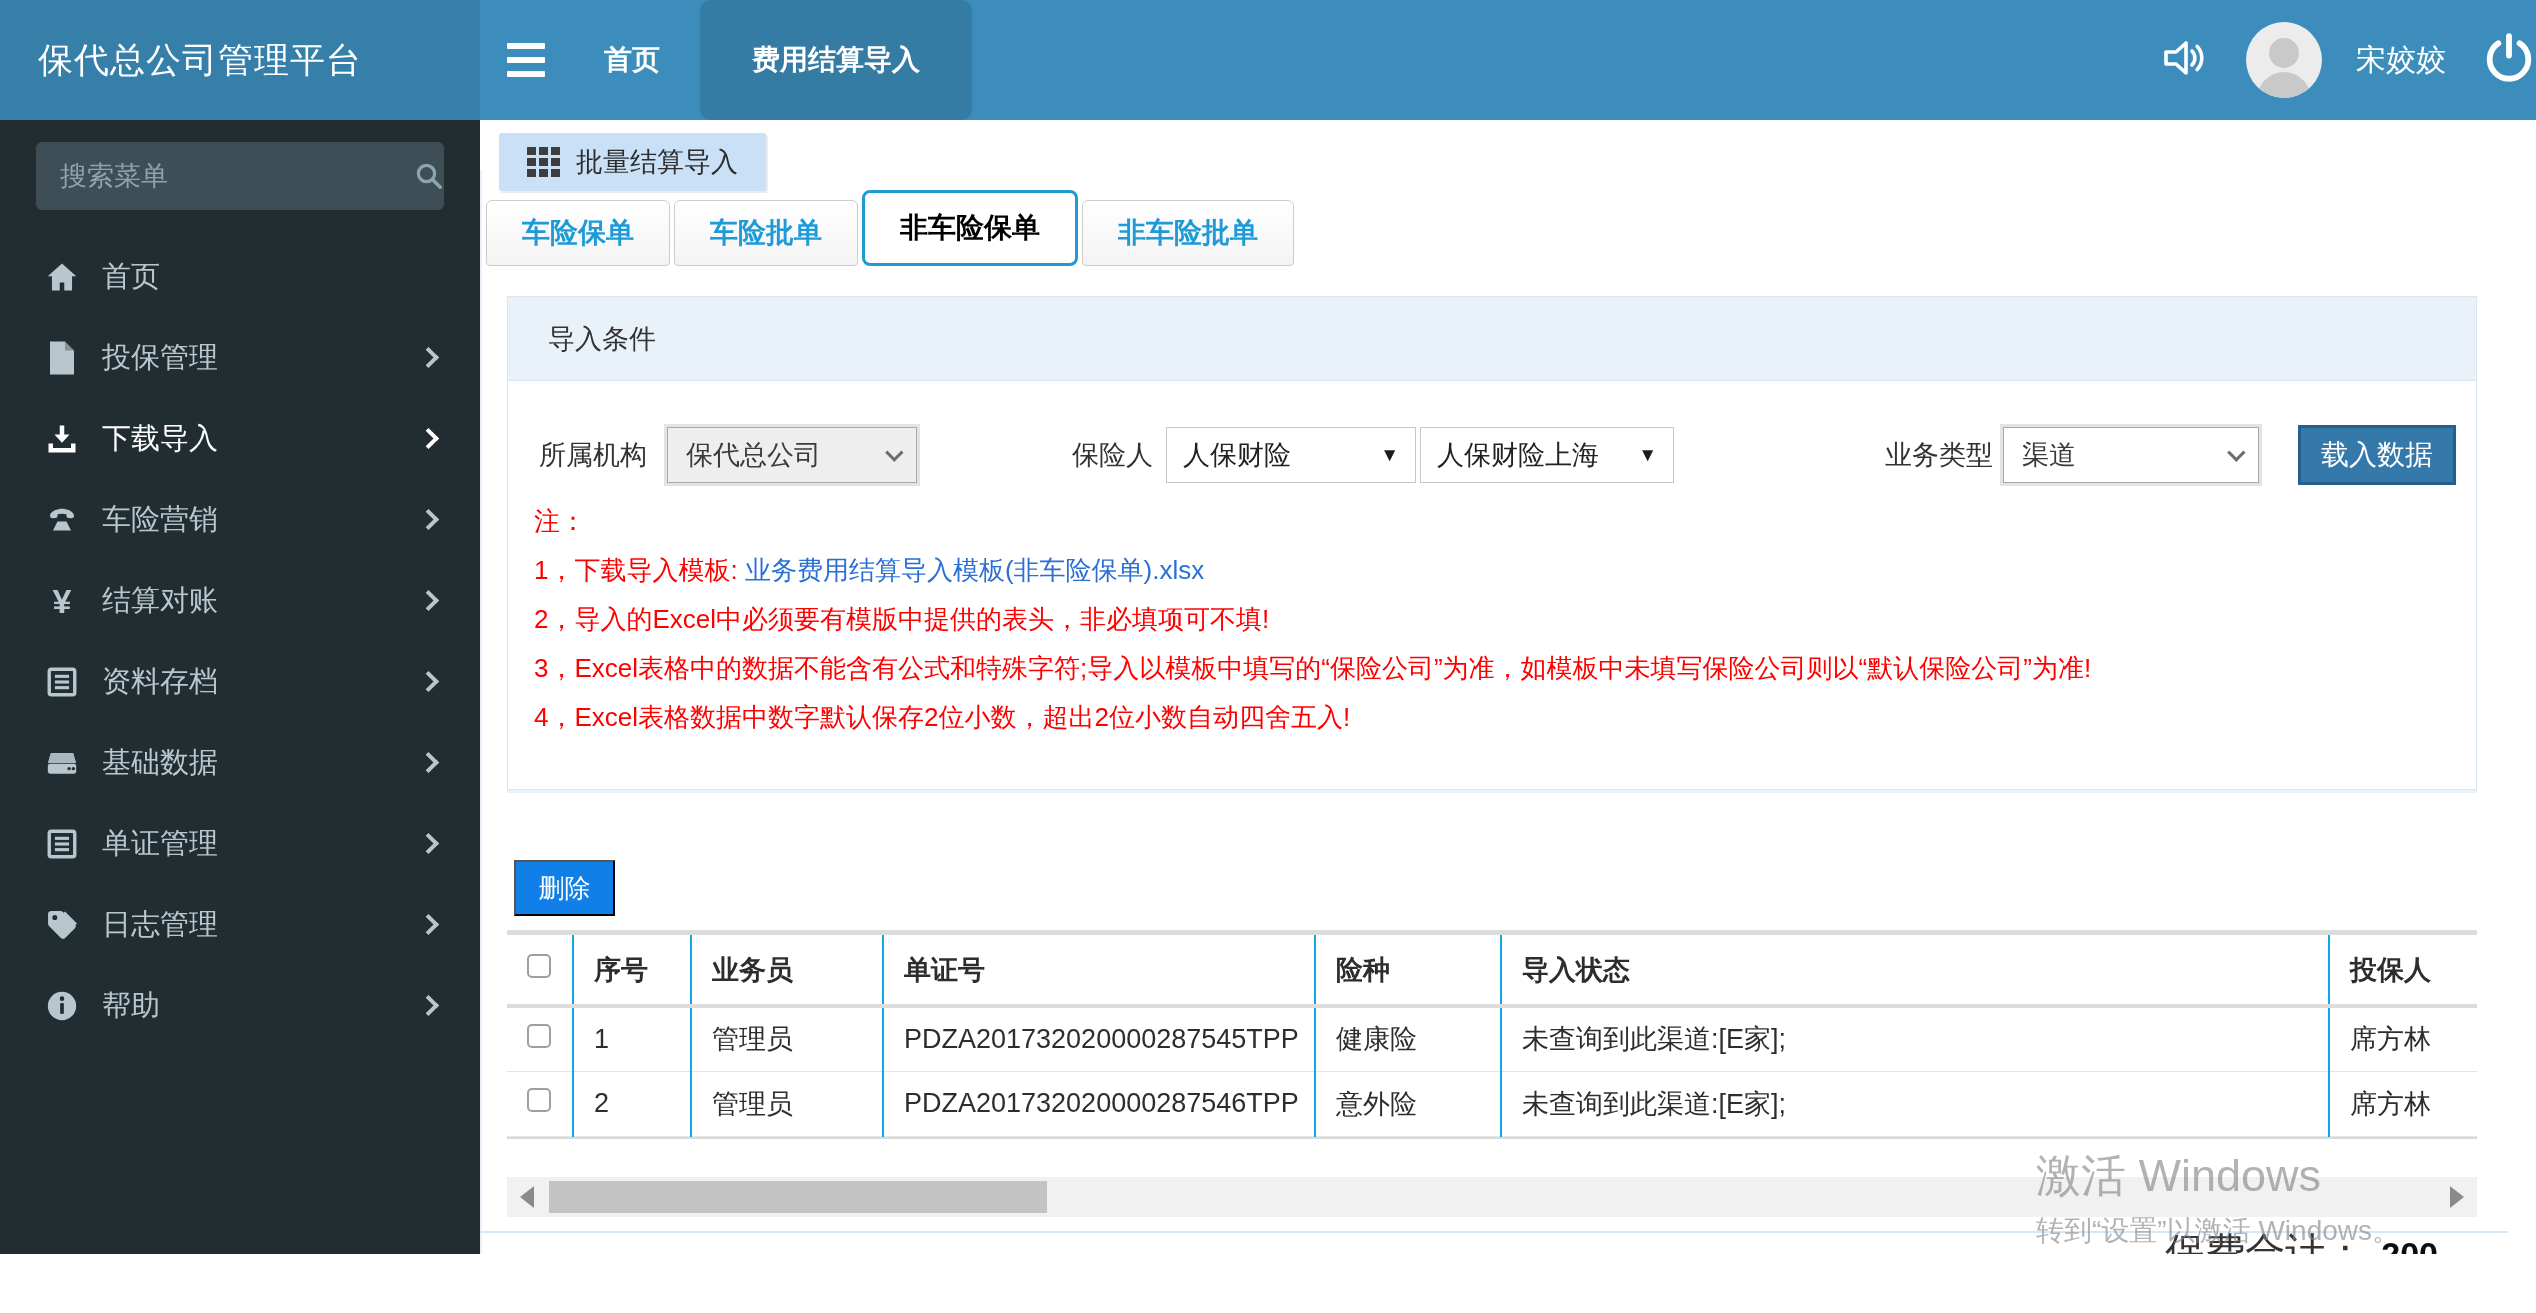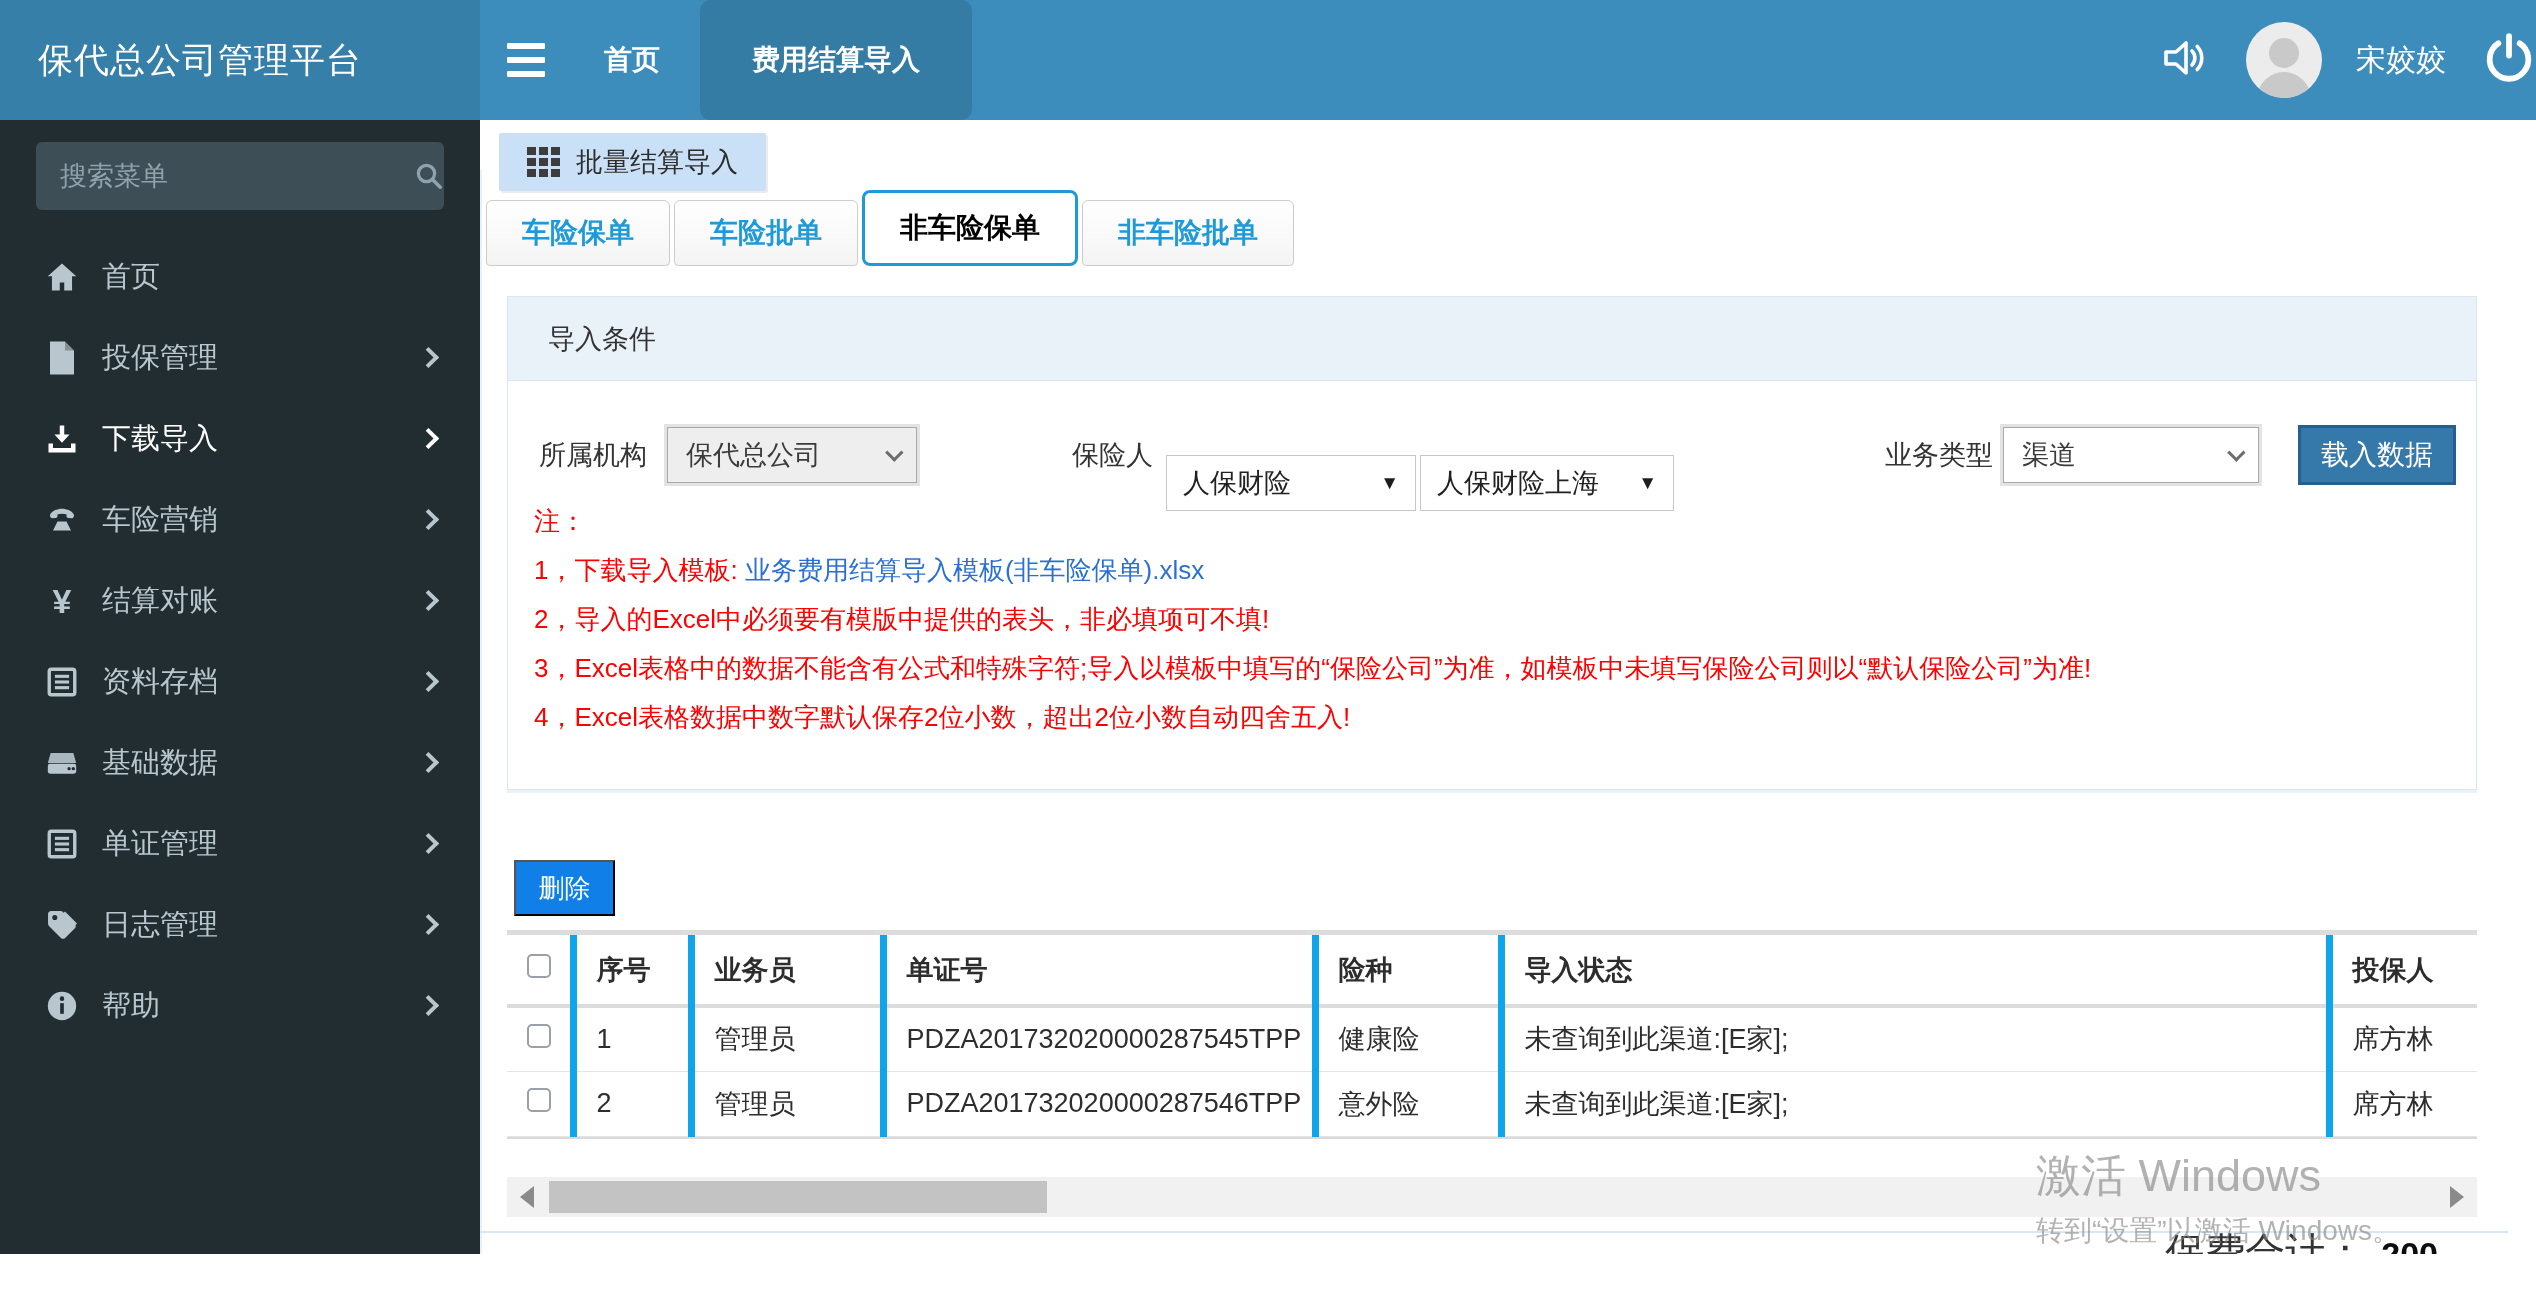--- a/index.html
+++ b/index.html
@@ -50,37 +50,37 @@
 
   .panel { position:absolute; left:55px; top:176px; width:1970px; height:494px; border:1px solid #d9e6f2; background:#fff; box-shadow:0 3px 0 rgba(180,205,230,0.25); }
   .panel-head { height:84px; background:#e9f1f9; border-bottom:1px solid #d9e6f2; display:flex; align-items:center; padding-left:40px; font-size:27px; color:#333; }
   .form-label { position:absolute; font-size:27px; color:#333; top:130px; line-height:56px; margin:0; }
   .form-label.l1 { left:31px; }
   .form-label.l2 { left:525px; width:120px; text-align:right; }
   .form-label.l3 { left:1340px; width:145px; text-align:right; }
   .sel { position:absolute; top:130px; height:56px; display:flex; align-items:center; cursor:pointer; background:#fff; }
   .sel-native { border:1px solid #a9a9a9; box-shadow:0 0 0 3px #e3e3e3; padding:0 18px; font-size:27px; color:#3b3b3b; justify-content:space-between; }
   .sel-native.disabled { background:#eeeeee; }
-  .sel-custom { border:1px solid #c6c6c6; padding:6px 16px; font-size:27px; color:#222; justify-content:space-between;margin-top:28px; }
+  .sel-custom { border:1px solid #c6c6c6; padding:6px 16px; font-size:27px; color:#222; justify-content:space-between; }
   .sel.s1 { left:159px; width:250px; }
   .sel.s2 { left:658px; width:250px; }
   .sel.s3 { left:912px; width:254px; }
   .sel.s4 { left:1495px; width:256px; }
   .caret-down { font-size:19px; color:#1c1c1c; }
   .chev-down { width:13px; height:13px; border-right:3px solid #6d6d6d; border-bottom:3px solid #6d6d6d; transform:rotate(45deg) translateY(-4px); }
   .load-btn { position:absolute; left:1790px; top:128px; width:158px; height:60px; background:#3579ab; border:3px solid #265f8f; color:#fff; font-size:28px; display:flex; align-items:center; justify-content:center; cursor:pointer; }
 
   .notes { position:absolute; left:26px; top:200px; font-size:26px; color:#ff0000; line-height:49px; }
   .notes .link { color:#2a6fd4; cursor:pointer; }
 
   .delete-btn { position:absolute; left:62px; top:740px; width:101px; height:56px; background:#1080e8; color:#fff; font-size:26px; display:flex; align-items:center; justify-content:center; cursor:pointer; }
 
   .table-wrap { position:absolute; left:55px; top:810px; width:1970px; overflow:hidden; border-top:5px solid #dcdcdc; border-bottom:2px solid #d9d9d9; }
   table.grid { border-collapse:collapse; table-layout:fixed; width:2122px; background:#fff; }
-  table.grid th, table.grid td { border-right:7px solid #0ea5e9; padding:0 20px; text-align:left; font-size:27px; color:#2d2d2d; white-space:nowrap; overflow:hidden; }
+  table.grid th, table.grid td { border-right:2px solid #0ea5e9; padding:0 20px; text-align:left; font-size:27px; color:#2d2d2d; white-space:nowrap; overflow:hidden; }
   table.grid th { height:71px; font-weight:bold; border-bottom:4px solid #dcdcdc; }
   table.grid td { height:65px; border-bottom:1px solid #e4e4e4; font-weight:normal; }
   table.grid tr > :last-child { border-right:none; }
   .cb { width:24px; height:24px; border:2px solid #9aa0a6; border-radius:5px; background:#fff; display:inline-block; cursor:pointer; }
   th.cb-col, td.cb-col { text-align:center; padding:0; }
 
   .hscroll { position:absolute; left:55px; top:1057px; width:1970px; height:40px; background:#f1f1f1; }
   .hs-arrow { position:absolute; top:0; width:40px; height:40px; display:flex; align-items:center; justify-content:center; cursor:pointer; }
   .hs-arrow.left { left:0; } .hs-arrow.right { right:0; }
   .tri-l { width:0; height:0; border-top:11px solid transparent; border-bottom:11px solid transparent; border-right:14px solid #8a8a8a; }

